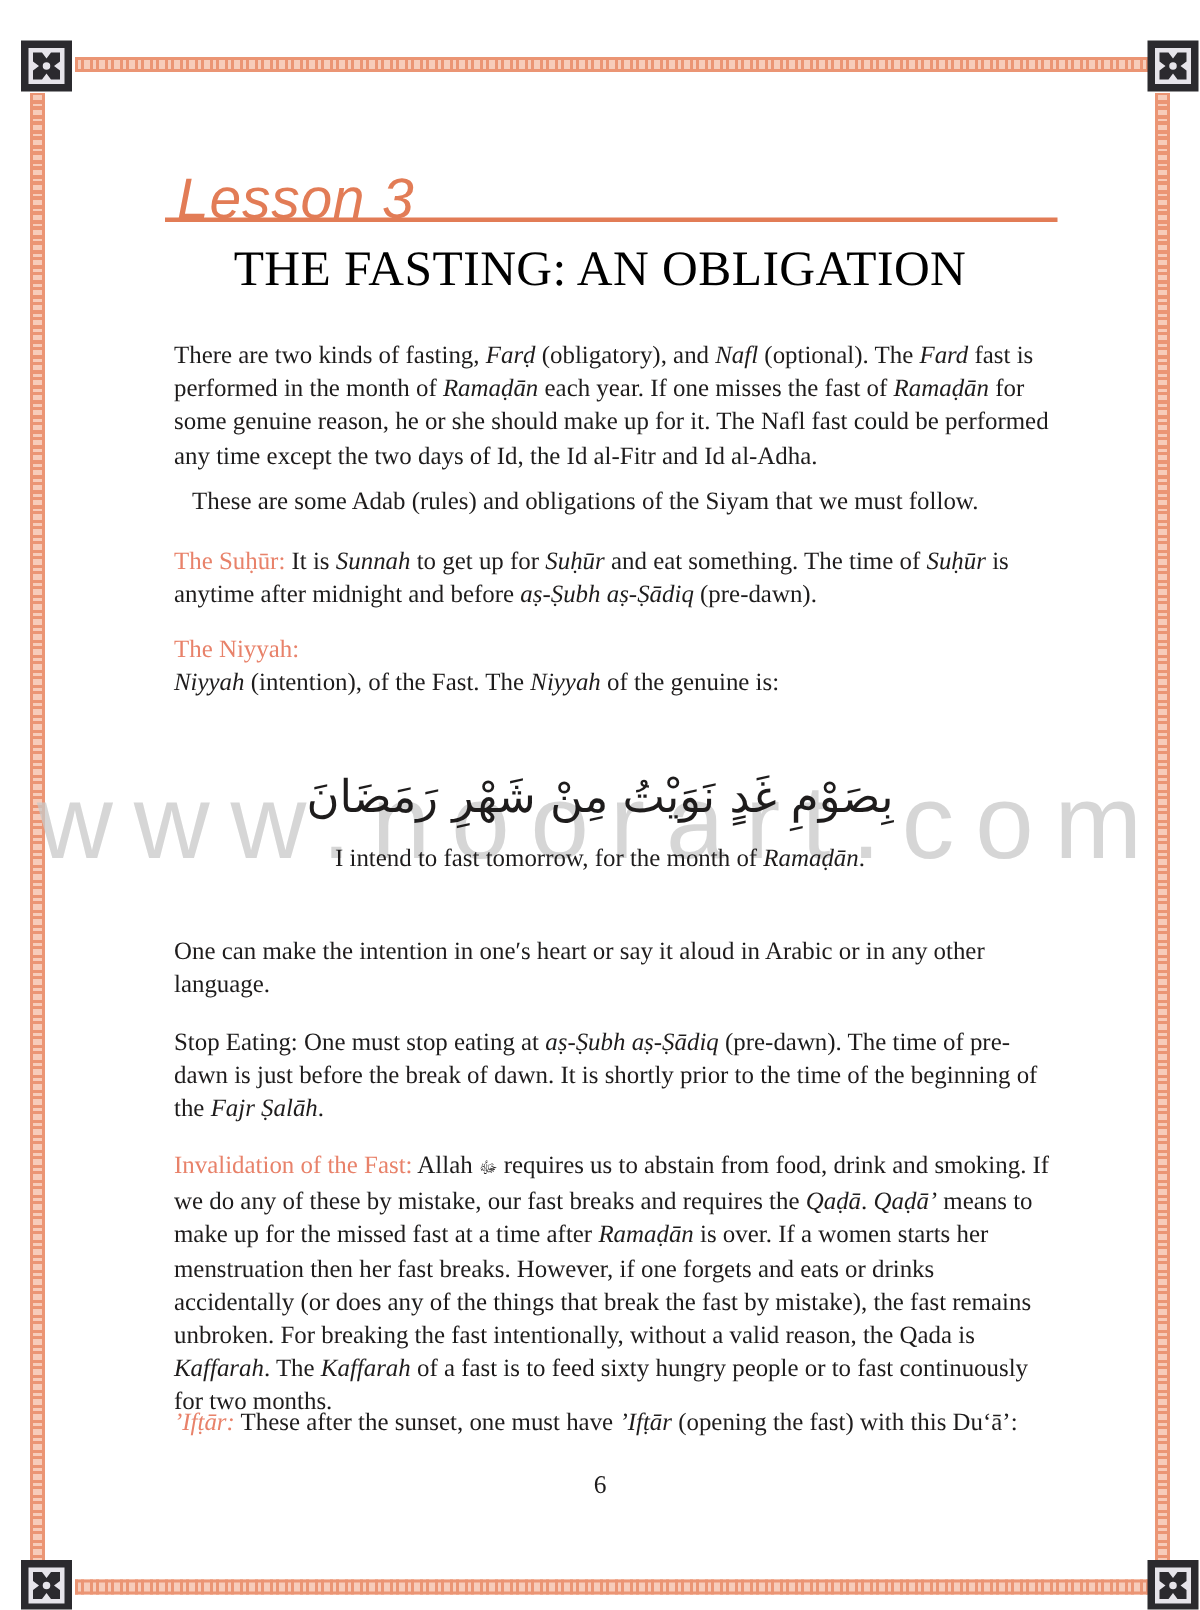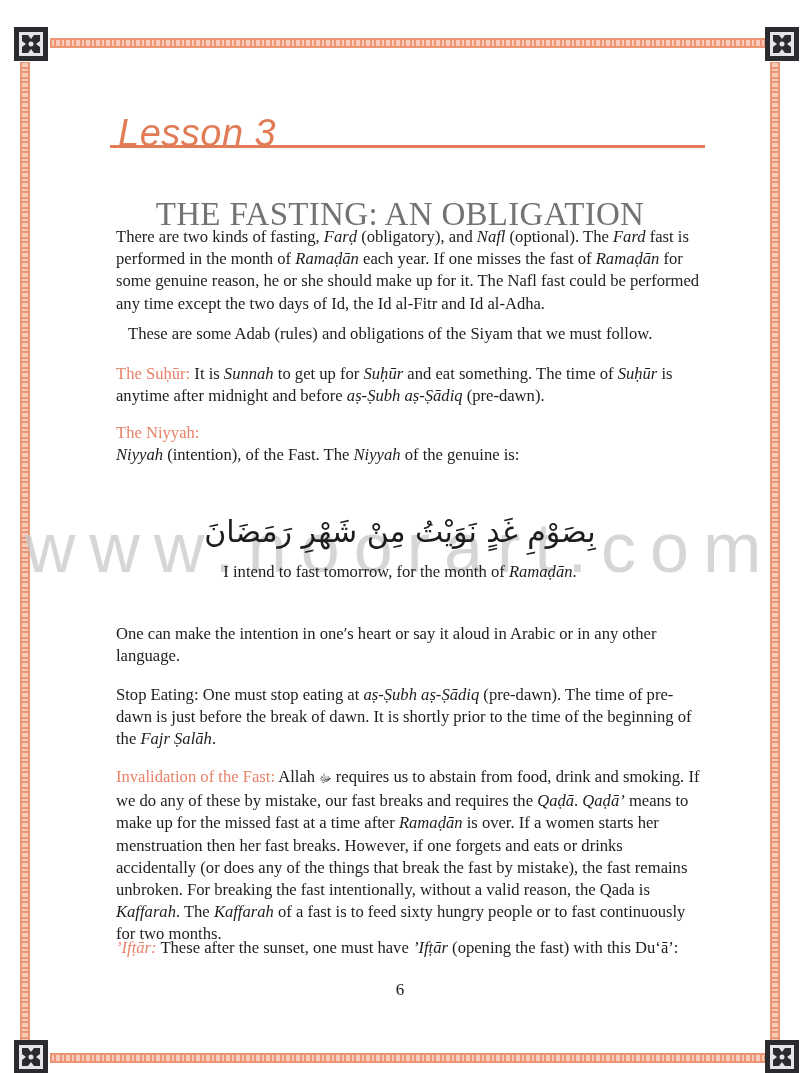--- a/index.html
+++ b/index.html
@@ -55,21 +55,21 @@
     .lesson {
       position:absolute; left:118px; top:88px;
       font-family:"Liberation Sans", sans-serif; font-style:italic;
       font-size:38px; color:#e27c56; letter-spacing:0.5px;margin-top:24px;
     }
     .title-rule {
       position:absolute; left:110px; top:145px; width:595px; height:3px; background:#e27c56;
     }
     .title {
       position:absolute; left:0; right:0; top:162px; text-align:center;
-      font-size:33px; color:#737373; letter-spacing:0.3px;margin-top:34px;
+      font-size:33px; color:#000000; letter-spacing:0.3px;
     }
     .content {
       position:absolute; left:116px; width:590px; font-size:16.6px; line-height:22.2px;
     }
     .content p { margin:0; }
     .accent { color:#e8826a; }
     em { font-style:italic; }
     .arabic {
       position:absolute; left:0; right:0; top:514px; text-align:center;
       font-family:"DejaVu Sans", sans-serif; font-size:30px; font-weight:normal; color:#1e1c1c;

